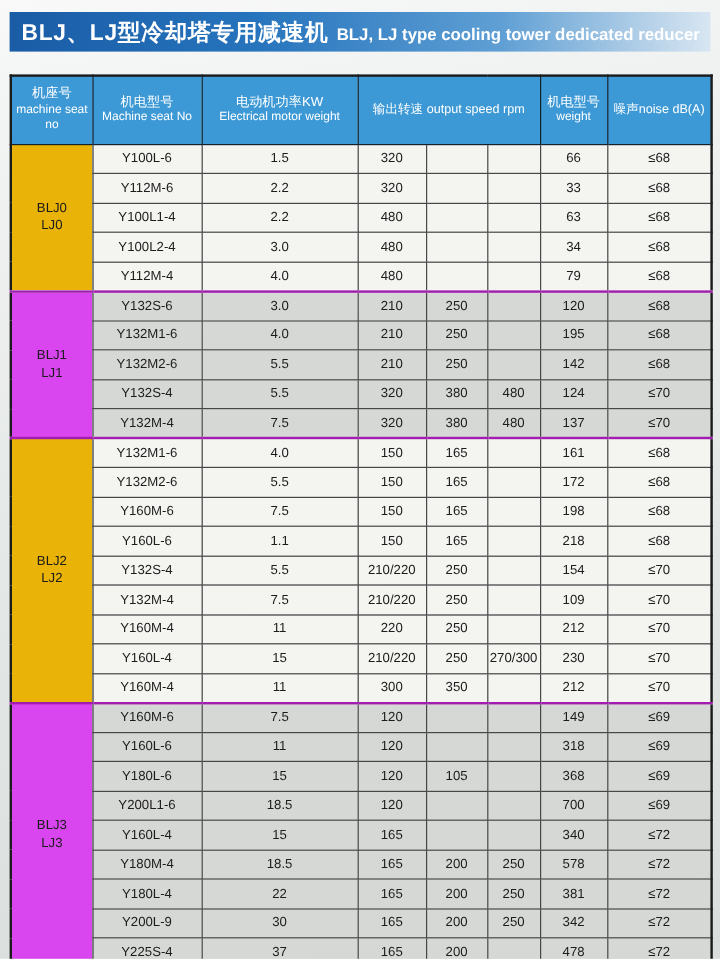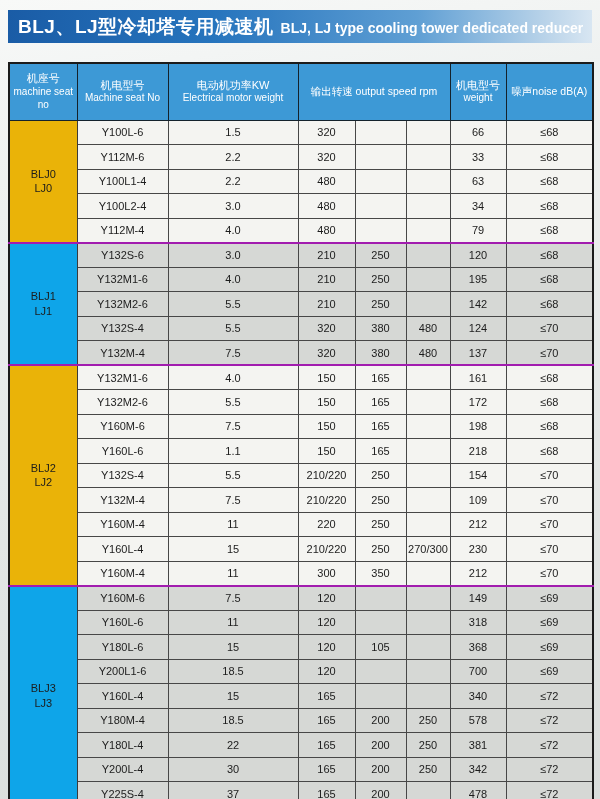--- a/index.html
+++ b/index.html
@@ -35,21 +35,21 @@
   tbody tr{height:24.5px;}
   td{
     border:1px solid #474747;text-align:center;vertical-align:middle;
     padding:0;overflow:hidden;
   }
   tr.light td{background:#f4f4f1;}
   tr.shade td{background:#d6d8d5;}
   td.seat{font-size:11px;line-height:1.3;border:1px solid #3a3a3a;}
   tr.group-start td{border-top:2px solid #a21caf;}
   td.seat.lightbg{background:#eab308;margin-top:39px;}
-  td.seat.shadebg{background:#0ea5e9;}
+  td.seat.shadebg{background:#d946ef;}
 </style>
 </head>
 <body>
 
 <div class="title-bar">
   <span class="title-zh">BLJ、LJ型冷却塔专用减速机</span>
   <span class="title-en">BLJ, LJ type cooling tower dedicated reducer</span>
 </div>
 
 <table>
@@ -330,21 +330,21 @@
       <tr class="shade">
         <td>Y180L-4</td>
         <td>22</td>
         <td>165</td>
         <td>200</td>
         <td>250</td>
         <td>381</td>
         <td>≤72</td>
       </tr>
       <tr class="shade">
-        <td>Y200L-4</td>
+        <td>Y200L-9</td>
         <td>30</td>
         <td>165</td>
         <td>200</td>
         <td>250</td>
         <td>342</td>
         <td>≤72</td>
       </tr>
       <tr class="shade">
         <td>Y225S-4</td>
         <td>37</td>

